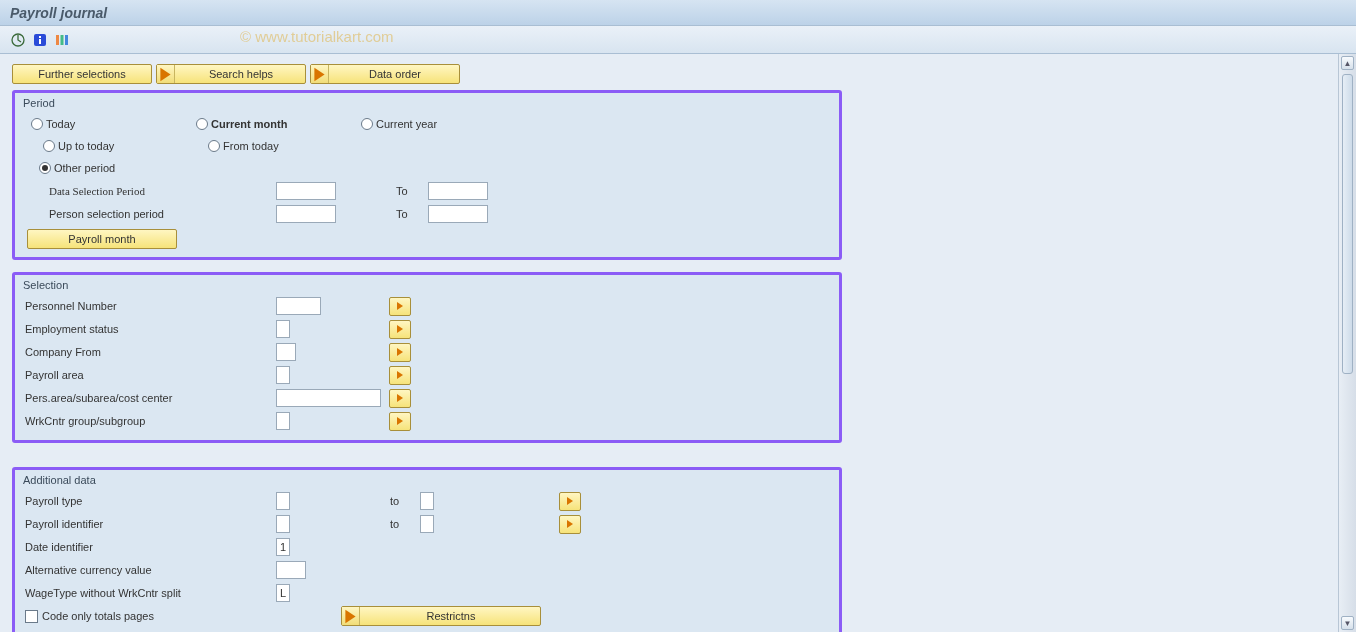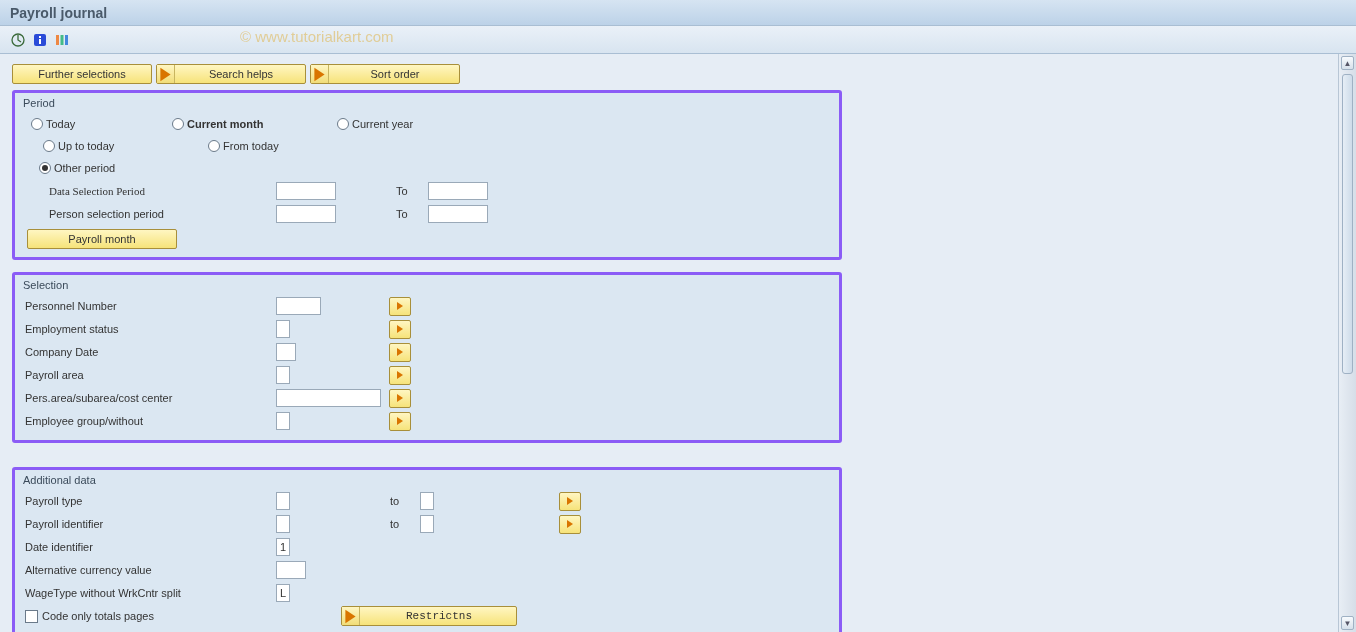--- a/index.html
+++ b/index.html
@@ -16,20 +16,21 @@
   .title-bar {
     background: linear-gradient(to bottom, #d6e4f2, #bcd2e8);
     height: 26px;
     border-bottom: 1px solid #a9bed3;
     padding: 4px 10px;
     display: flex;
     align-items: center;
   }
   .title-bar .title {
     font-weight: bold;
+    font-style: italic;
     font-size: 14px;
     color: #4a5a6a;
     text-align: center;
   }
   .toolbar {
     background: linear-gradient(to bottom, #eaf1f8, #d8e4f0);
     height: 28px;
     border-bottom: 1px solid #a9bed3;
     padding: 3px 10px;
     display: flex;
@@ -246,29 +247,29 @@
             </svg>
           </span>
         <span>Search helps</span>
       </div>
       <div class="yellow-btn with-arrow" style="width:150px;">
         <span class="arrow-icon">
             <svg viewBox="0 0 10 10">
               <path d="M2 1 L8 5 L2 9 Z" fill="#d97500"></path>
             </svg>
           </span>
-        <span>Sort order</span>
+        <span>Data order</span>
       </div>
     </div>
 
     <div class="group-box">
       <div class="group-title">Period</div>
 
       <div class="radio-row">
-        <div class="radio-item" style="margin-left:10px; width:141px;">
+        <div class="radio-item" style="margin-left:10px; width:165px;">
           <span class="radio-circle"></span>
           <span>Today</span>
         </div>
         <div class="radio-item" style="width:165px;font-weight:bold;">
           <span class="radio-circle"></span>
           <span>Current month</span>
         </div>
         <div class="radio-item">
           <span class="radio-circle"></span>
           <span>Current year</span>
@@ -331,21 +332,21 @@
         <span class="label-col tight">Employment status</span>
         <span class="input-box" style="width:14px;"></span>
         <span style="flex:0 0 99px;"></span>
         <span class="sel-btn">
             <svg viewBox="0 0 10 10">
               <path d="M2 1 L8 5 L2 9 Z" fill="#d97500"></path>
             </svg>
           </span>
       </div>
       <div class="form-row">
-        <span class="label-col tight">Company Date</span>
+        <span class="label-col tight">Company From</span>
         <span class="input-box" style="width:20px;"></span>
         <span style="flex:0 0 93px;"></span>
         <span class="sel-btn">
             <svg viewBox="0 0 10 10">
               <path d="M2 1 L8 5 L2 9 Z" fill="#d97500"></path>
             </svg>
           </span>
       </div>
       <div class="form-row">
         <span class="label-col tight">Payroll area</span>
@@ -361,21 +362,21 @@
         <span class="label-col tight">Pers.area/subarea/cost center</span>
         <span class="input-box" style="width:105px;"></span>
         <span style="flex:0 0 8px;"></span>
         <span class="sel-btn">
             <svg viewBox="0 0 10 10">
               <path d="M2 1 L8 5 L2 9 Z" fill="#d97500"></path>
             </svg>
           </span>
       </div>
       <div class="form-row">
-        <span class="label-col tight">Employee group/without</span>
+        <span class="label-col tight">WrkCntr group/subgroup</span>
         <span class="input-box" style="width:14px;"></span>
         <span style="flex:0 0 99px;"></span>
         <span class="sel-btn">
             <svg viewBox="0 0 10 10">
               <path d="M2 1 L8 5 L2 9 Z" fill="#d97500"></path>
             </svg>
           </span>
       </div>
     </div>
 
@@ -423,21 +424,21 @@
       <div class="form-row">
         <span class="label-col tight">WageType without WrkCntr split</span>
         <span class="input-box" style="width:14px;">L</span>
       </div>
 
       <div class="form-row">
         <span style="padding-left:4px; display:flex; align-items:center; width:320px;">
           <span class="checkbox"></span>
           <span>Code only totals pages</span>
         </span>
-        <div class="yellow-btn with-arrow" style="width:176px;font-family:Liberation Mono, monospace;">
+        <div class="yellow-btn with-arrow" style="width:200px;">
           <span class="arrow-icon">
               <svg viewBox="0 0 10 10">
                 <path d="M2 1 L8 5 L2 9 Z" fill="#d97500"></path>
               </svg>
             </span>
           <span>Restrictns</span>
         </div>
       </div>
     </div>
 

